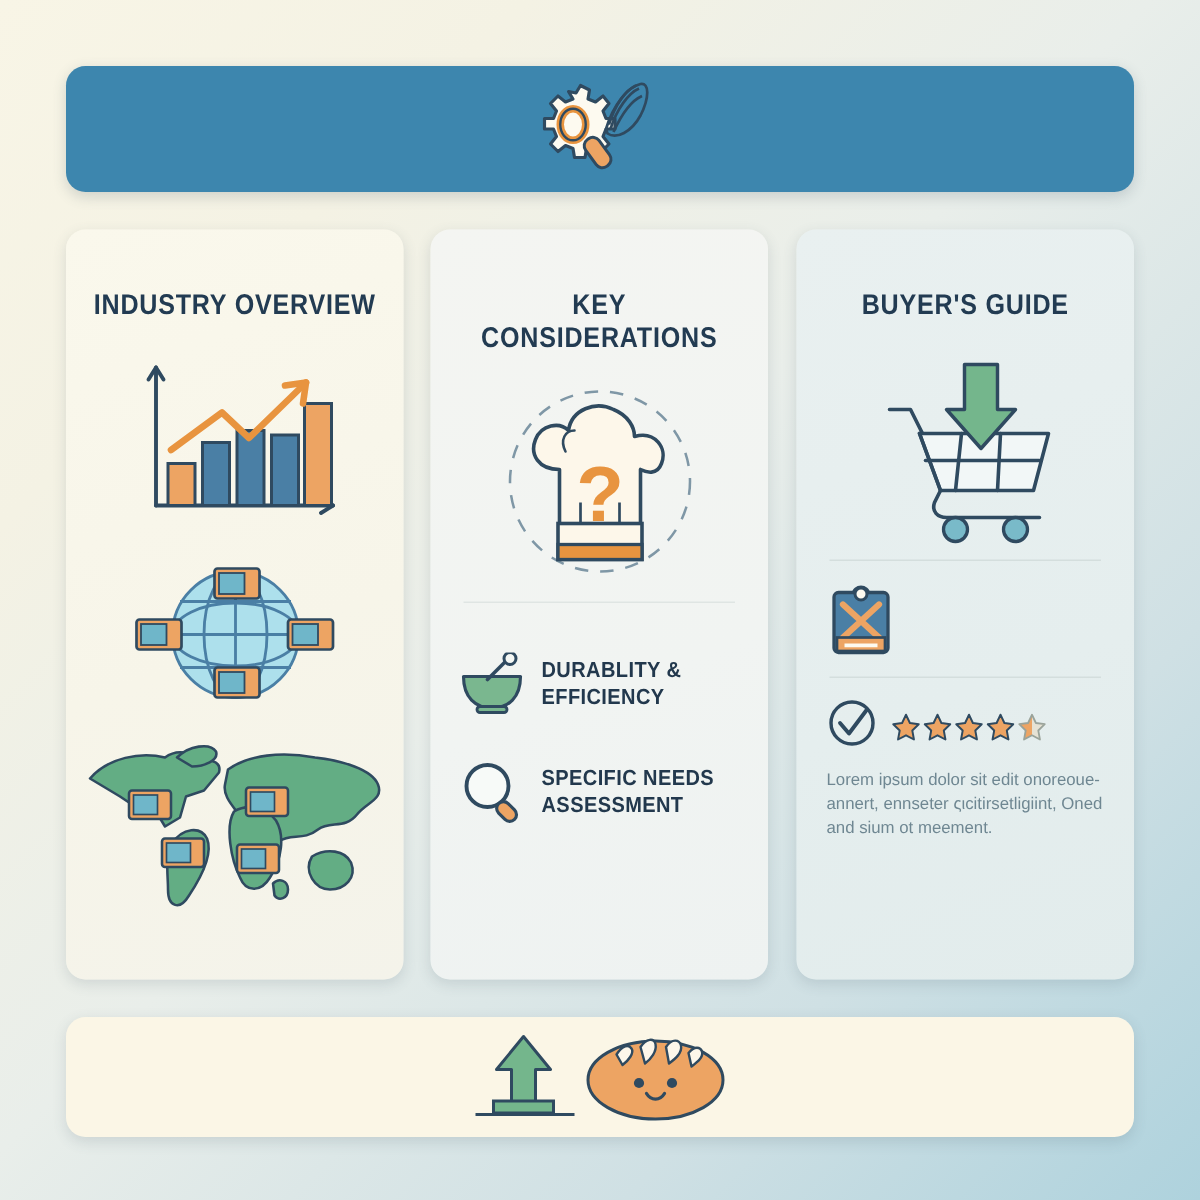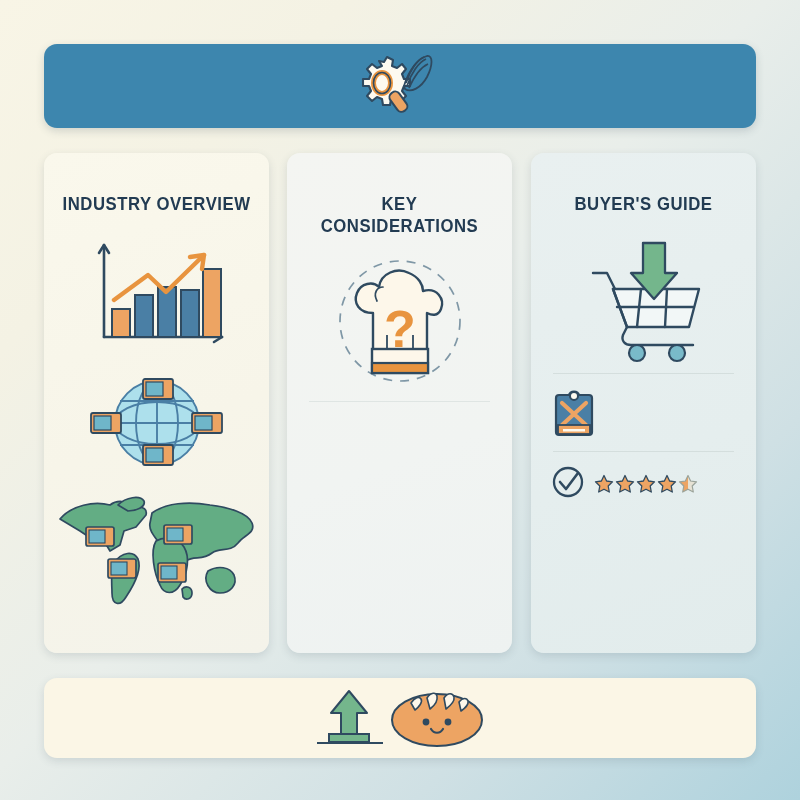--- a/index.html
+++ b/index.html
@@ -193,22 +193,42 @@
           </g>
           <path d="M48,46 C44,38 48,32 54,32" fill="none" stroke="#2f4a60" stroke-width="1.7" stroke-linecap="round"></path>
           <text x="71" y="92" text-anchor="middle" font-family="Liberation Sans, sans-serif" font-size="52" font-weight="bold" fill="#e8943f">?</text>
         </svg>
       </div>
 
       <div class="divider light" style="margin-top:14px;"></div>
 
       <div class="feature-list">
 
-
-
+        <div class="feature-row">
+          <span class="feature-ico">
+            <svg width="46" height="42" viewBox="0 0 46 42">
+              <path d="M4,16 L42,16 C42,30 34,37 23,37 C12,37 4,30 4,16 Z" fill="#7ab78f" stroke="#2f4a60" stroke-width="2.1" stroke-linejoin="round"></path>
+              <rect x="13" y="36" width="20" height="4" rx="2" fill="#7ab78f" stroke="#2f4a60" stroke-width="1.9"></rect>
+              <path d="M20,18 L34,4" stroke="#2f4a60" stroke-width="2.4" stroke-linecap="round" fill="none"></path>
+              <circle cx="35" cy="4" r="4" fill="#f4f7f4" stroke="#2f4a60" stroke-width="2"></circle>
+            </svg>
+          </span>
+          <span class="feature-label">DURABLITY &amp; EFFICIENCY</span>
+        </div>
+
+
+        <div class="feature-row">
+          <span class="feature-ico">
+            <svg width="44" height="44" viewBox="0 0 44 44">
+              <circle cx="19" cy="18" r="14" fill="#f7faf8" stroke="#2f4a60" stroke-width="2.6"></circle>
+              <rect x="27" y="28" width="9" height="15" rx="4.5" transform="rotate(-45 31 35)" fill="#eda463" stroke="#2f4a60" stroke-width="2.1"></rect>
+            </svg>
+          </span>
+          <span class="feature-label">SPECIFIC NEEDS ASSESSMENT</span>
+        </div>
 
       </div>
     </div>
 
     <div class="panel panel-3">
       <div class="panel-title">BUYER'S GUIDE</div>
 
       <div class="graphic" style="margin-top:16px;">
         <svg width="158" height="132" viewBox="0 0 158 132">
           <g stroke="#2f4a60" stroke-width="2.4" fill="none" stroke-linejoin="round" stroke-linecap="round">
@@ -269,20 +289,21 @@
               <defs>
                   <linearGradient id="halfstar" x1="0" x2="1" y1="0" y2="0">
                 <stop offset="50%" stop-color="#eda463"></stop>
                     <stop offset="50%" stop-color="#e6e2d4"></stop>
               </linearGradient>
                 </defs>
               <path d="M10,1.5 L12.6,7 L18.5,7.8 L14.2,12 L15.3,18 L10,15.2 L4.7,18 L5.8,12 L1.5,7.8 L7.4,7 Z" fill="url(#halfstar)" stroke="#9aa39a" stroke-width="1.2" stroke-linejoin="round"></path>
             </svg>
           </span>
         </div>
+        <div class="guide-text-below">Lorem ipsum dolor sit edit onoreoue-annert, ennseter ςιcitirsetligiint, Oned and sium ot meement.</div>
       </div>
     </div>
   </div>
 
   <div class="footer">
     <span class="graphic">
       <svg width="70" height="62" viewBox="0 0 70 62">
         <path d="M34,4 L52,26 L42,26 L42,50 L26,50 L26,26 L16,26 Z" fill="#74b68c" stroke="#2f4a60" stroke-width="2" stroke-linejoin="round"></path>
         <rect x="14" y="47" width="40" height="8" fill="#74b68c" stroke="#2f4a60" stroke-width="2"></rect>
         <line x1="2" y1="56" x2="68" y2="56" stroke="#2f4a60" stroke-width="2"></line>

